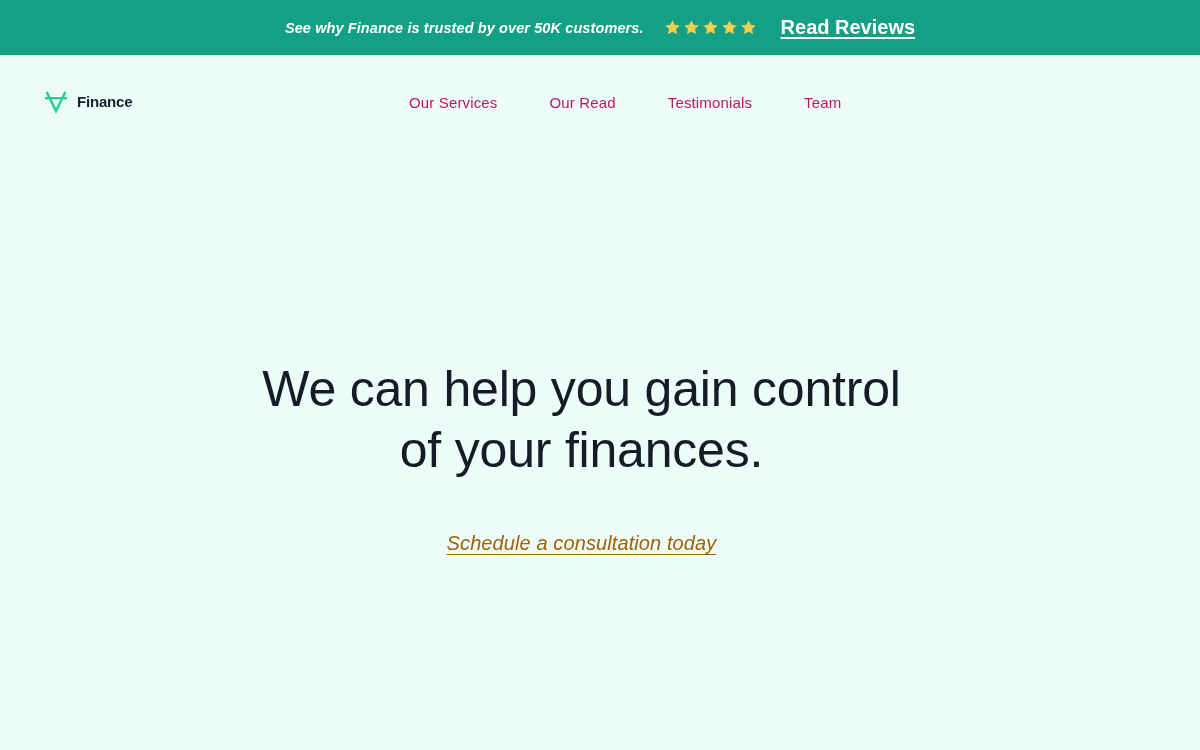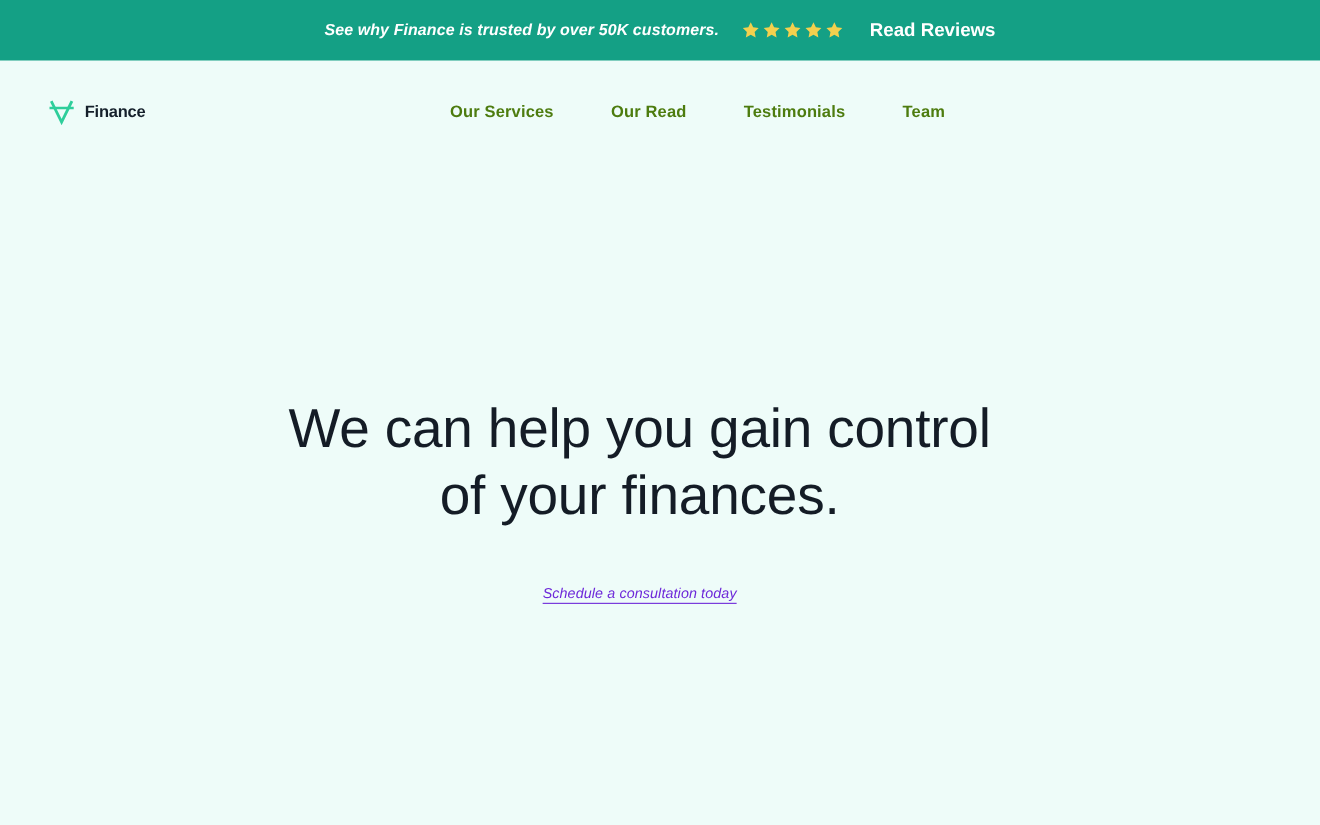--- a/index.html
+++ b/index.html
@@ -47,23 +47,24 @@
     line-height: 1;
   }
 
   .star {
     width: 17px;
     height: 17px;
     display: block;
   }
 
   .read-reviews {
-    font-size: 17px;
+    font-size: 20px;
     font-weight: 700;
     color: #FFFFFF;
+    text-decoration: underline;
     text-underline-offset: 3px;
     text-decoration-thickness: 1.5px;
     white-space: nowrap;
     cursor: pointer;
   }
 
   
   .site-header {
     width: 1200px;
     height: 93px;
@@ -101,22 +102,22 @@
     left: 409px;
     top: 50%;
     transform: translateY(-50%);
     display: flex;
     align-items: center;
     gap: 0;
   }
 
   .nav-link {
     font-size: 15px;
-    font-weight: 700;
-    color: #4d7c0f;
+    font-weight: 400;
+    color: #be185d;
     letter-spacing: 0.15px;
     white-space: nowrap;
     cursor: pointer;
     margin-right: 52px;
   }
   .nav-link:last-child { margin-right: 0; }
 
   .contact-btn {
     position: absolute;
     left: 1045px;
@@ -153,24 +154,24 @@
     text-align: center;
     font-size: 50px;
     font-weight: 300;
     line-height: 61px;
     letter-spacing: -0.2px;
     color: #141C26;
   }
 
   .hero-cta {
     margin-top: 51px;
-    font-size: 13px;
+    font-size: 20px;
     font-style: italic;
     font-weight: 400;
-    color: #6d28d9;
+    color: #a16207;
     text-decoration: underline;
     text-underline-offset: 4px;
     text-decoration-thickness: 1px;
     letter-spacing: 0.1px;
     cursor: pointer;
   }
 </style>
 </head>
 <body>
 

